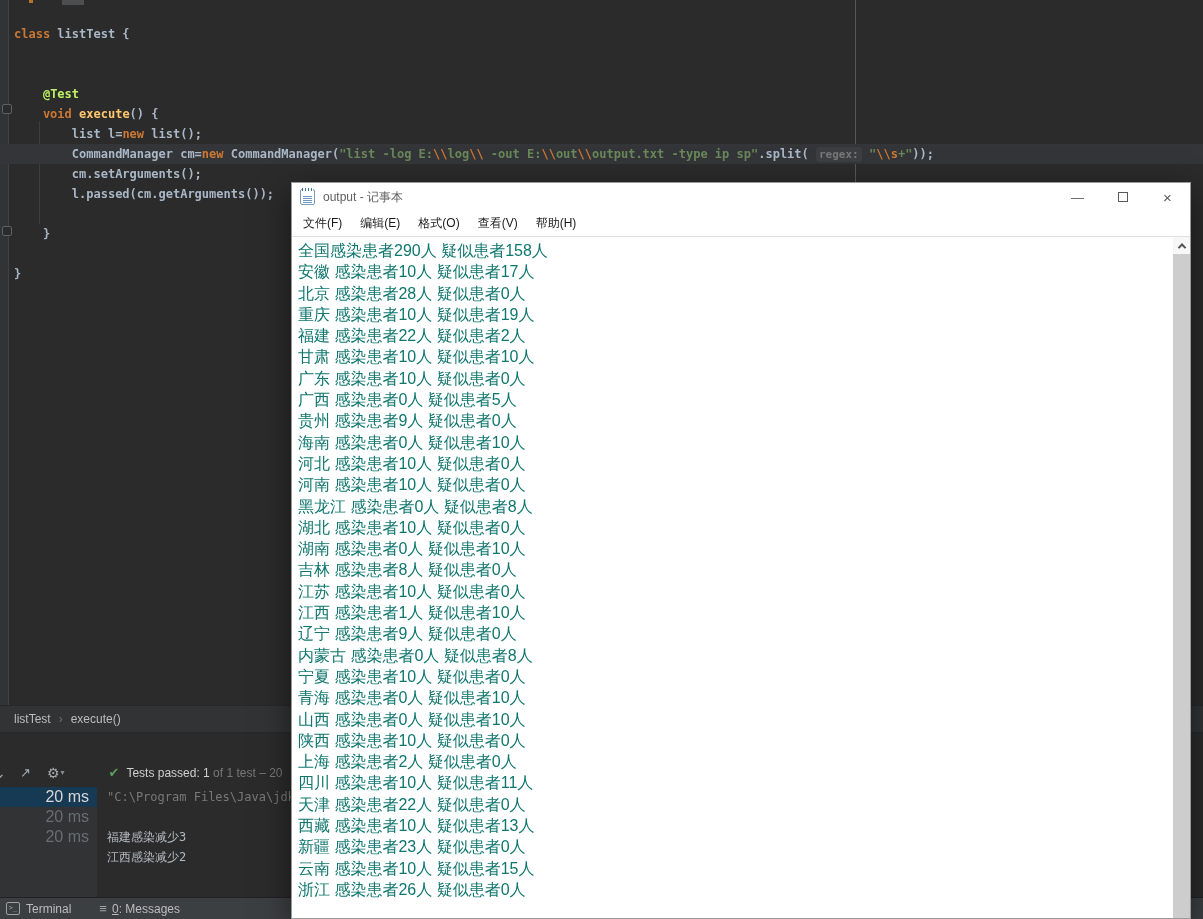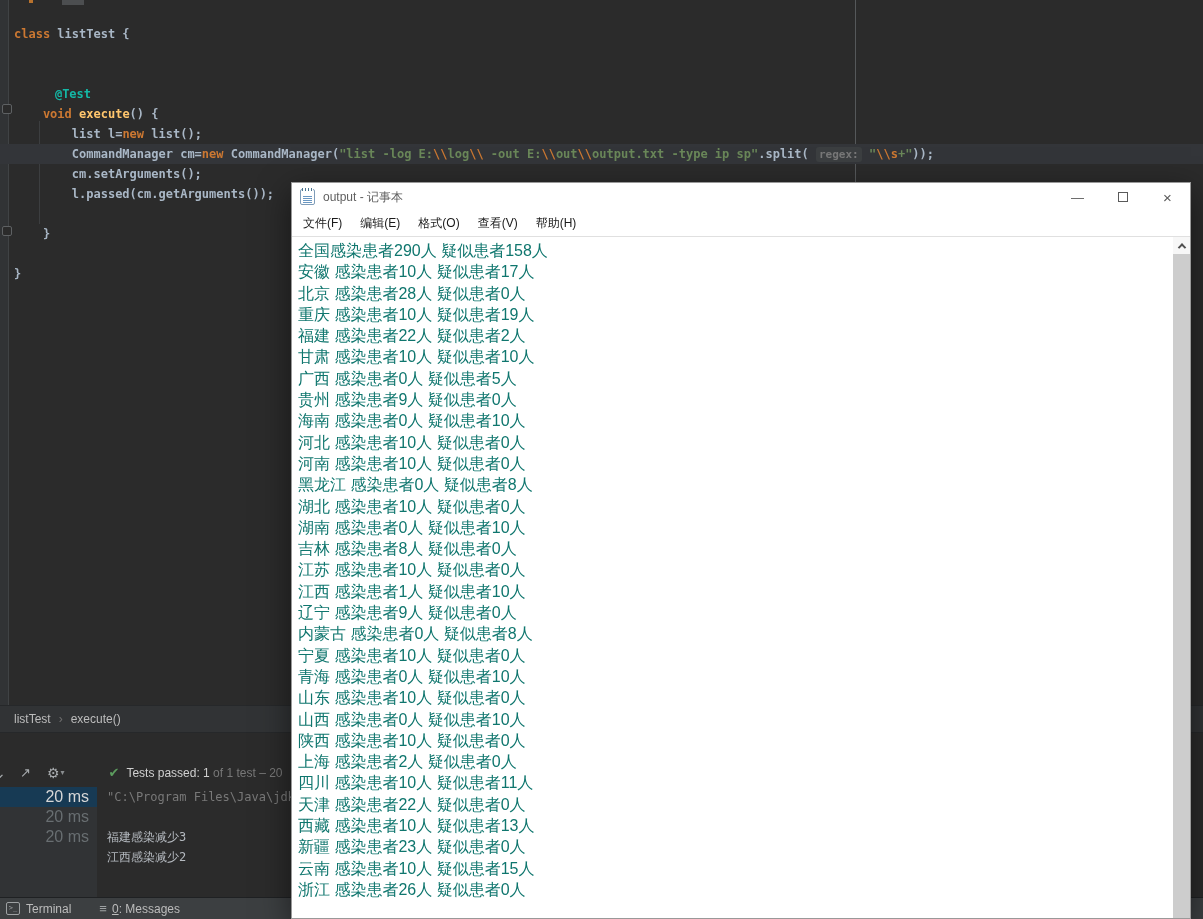--- a/index.html
+++ b/index.html
@@ -16,21 +16,21 @@
   .indent-guide { position:absolute; left:39px; top:121px; width:1px; height:103px; background:#3c3e40; z-index:2; }
   .margin-guide { position:absolute; left:855px; top:0; width:1px; height:705px; background:#55585a; z-index:2; }
   .artifact-tab { position:absolute; left:62px; top:0; width:22px; height:5px; background:#4c4e50; }
   .artifact-dot { position:absolute; left:29px; top:0; width:4px; height:3px; background:#b8722d; }
 
   .code-area { position:absolute; left:0; top:24px; width:1203px; z-index:2;
                font-family:"DejaVu Sans Mono", monospace; font-size:12px; line-height:20px; }
   .code-line { height:20px; white-space:pre; padding-left:14px;font-weight:bold; }
   .code-line.hl { background:#333539; }
   .tk-k { color:#cc7832; } .tk-p { color:#a9b7c6; } .tk-s { color:#6a8759; }
-  .tk-e { color:#cc7832; } .tk-f { color:#ffc66d; } .tk-a { color:#14b8a6;margin-left:12px; }
+  .tk-e { color:#cc7832; } .tk-f { color:#ffc66d; } .tk-a { color:#bef264; }
   .tk-h { color:#787878; background:#3c3f41; border-radius:3px; padding:1px 3px; font-size:11px; }
 
   .breadcrumb-bar { position:absolute; left:0; top:705px; width:1203px; height:28px; background:#313335;
                     border-top:1px solid #26282a; border-bottom:1px solid #26282a; display:flex;
                     align-items:center; padding-left:14px; font-size:12px; color:#bcbcbc; z-index:2; }
   .breadcrumb-bar .sep { color:#6e6e6e; margin:0 8px; }
 
   .run-toolbar { position:absolute; left:0; top:758px; width:1203px; height:29px; display:flex;
                  align-items:center; color:#a7abae; z-index:2; overflow:hidden; }
   .collapse-icon { margin-left:-6px; font-size:14px; width:16px; }
@@ -175,36 +175,36 @@
         <span class="np-menu-item">查看(V)</span>
         <span class="np-menu-item">帮助(H)</span>
       </div>
     <div class="np-text">
         <div class="np-line">全国感染患者290人 疑似患者158人</div>
         <div class="np-line">安徽 感染患者10人 疑似患者17人</div>
         <div class="np-line">北京 感染患者28人 疑似患者0人</div>
         <div class="np-line">重庆 感染患者10人 疑似患者19人</div>
         <div class="np-line">福建 感染患者22人 疑似患者2人</div>
         <div class="np-line">甘肃 感染患者10人 疑似患者10人</div>
+        <div class="np-line">广东 感染患者10人 疑似患者0人</div>
         <div class="np-line">广西 感染患者0人 疑似患者5人</div>
         <div class="np-line">贵州 感染患者9人 疑似患者0人</div>
         <div class="np-line">海南 感染患者0人 疑似患者10人</div>
         <div class="np-line">河北 感染患者10人 疑似患者0人</div>
         <div class="np-line">河南 感染患者10人 疑似患者0人</div>
         <div class="np-line">黑龙江 感染患者0人 疑似患者8人</div>
         <div class="np-line">湖北 感染患者10人 疑似患者0人</div>
         <div class="np-line">湖南 感染患者0人 疑似患者10人</div>
         <div class="np-line">吉林 感染患者8人 疑似患者0人</div>
         <div class="np-line">江苏 感染患者10人 疑似患者0人</div>
         <div class="np-line">江西 感染患者1人 疑似患者10人</div>
         <div class="np-line">辽宁 感染患者9人 疑似患者0人</div>
         <div class="np-line">内蒙古 感染患者0人 疑似患者8人</div>
         <div class="np-line">宁夏 感染患者10人 疑似患者0人</div>
         <div class="np-line">青海 感染患者0人 疑似患者10人</div>
-        <div class="np-line">山东 感染患者10人 疑似患者0人</div>
         <div class="np-line">山西 感染患者0人 疑似患者10人</div>
         <div class="np-line">陕西 感染患者10人 疑似患者0人</div>
         <div class="np-line">上海 感染患者2人 疑似患者0人</div>
         <div class="np-line">四川 感染患者10人 疑似患者11人</div>
         <div class="np-line">天津 感染患者22人 疑似患者0人</div>
         <div class="np-line">西藏 感染患者10人 疑似患者13人</div>
         <div class="np-line">新疆 感染患者23人 疑似患者0人</div>
         <div class="np-line">云南 感染患者10人 疑似患者15人</div>
         <div class="np-line">浙江 感染患者26人 疑似患者0人</div>
       </div>

